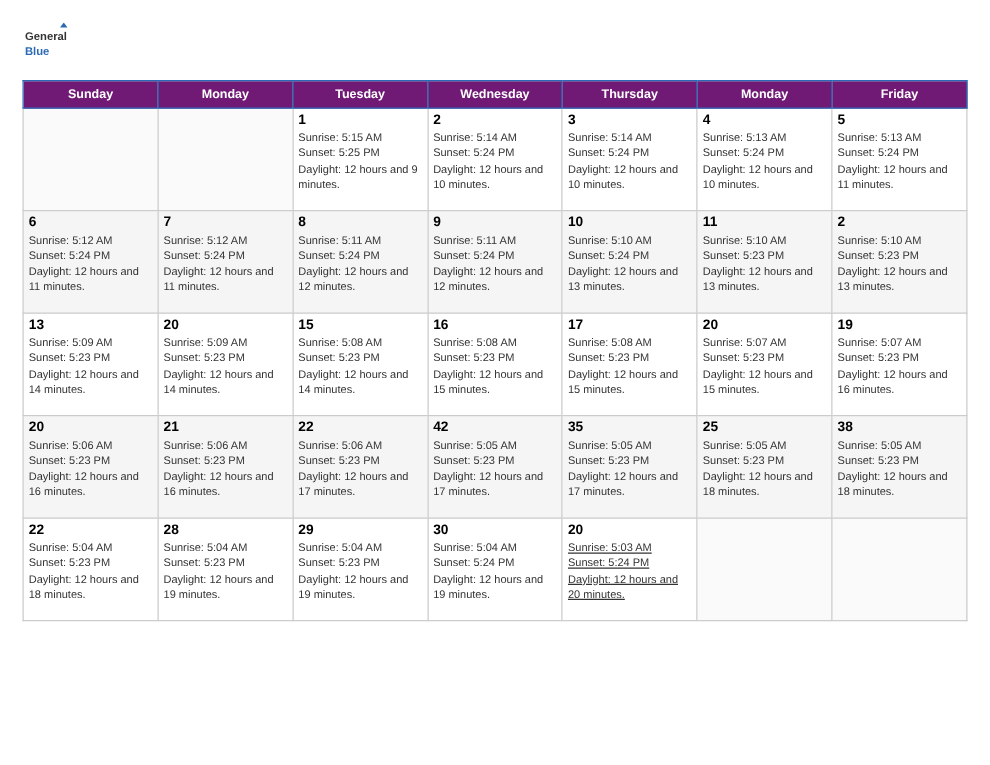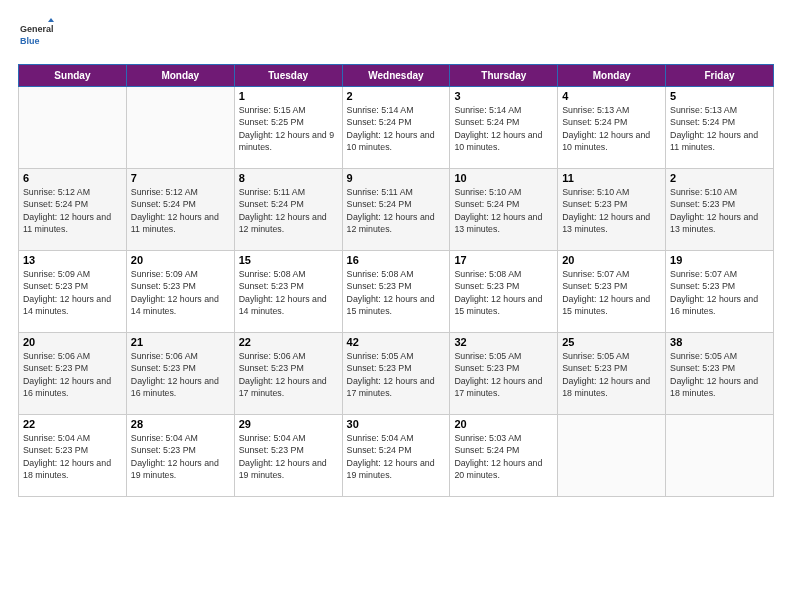--- a/index.html
+++ b/index.html
@@ -253,21 +253,21 @@
 Sunset: 5:23 PM
 Daylight: 12 hours and 17 minutes.</div>
           </td>
           <td>
             <span class="day-num">42</span>
             <div class="day-info" style="white-space: pre-line;">Sunrise: 5:05 AM
 Sunset: 5:23 PM
 Daylight: 12 hours and 17 minutes.</div>
           </td>
           <td>
-            <span class="day-num">32</span>
+            <span class="day-num">35</span>
             <div class="day-info" style="white-space: pre-line;">Sunrise: 5:05 AM
 Sunset: 5:23 PM
 Daylight: 12 hours and 17 minutes.</div>
           </td>
           <td>
             <span class="day-num">25</span>
             <div class="day-info" style="white-space: pre-line;">Sunrise: 5:05 AM
 Sunset: 5:23 PM
 Daylight: 12 hours and 18 minutes.</div>
           </td>
@@ -298,21 +298,21 @@
 Daylight: 12 hours and 19 minutes.</div>
           </td>
           <td>
             <span class="day-num">30</span>
             <div class="day-info" style="white-space: pre-line;">Sunrise: 5:04 AM
 Sunset: 5:24 PM
 Daylight: 12 hours and 19 minutes.</div>
           </td>
           <td>
             <span class="day-num">20</span>
-            <div class="day-info" style="white-space: pre-line;">Sunrise: 5:03 AM
+            <div class="day-info" style="white-space: pre-line; text-decoration: underline;">Sunrise: 5:03 AM
 Sunset: 5:24 PM
 Daylight: 12 hours and 20 minutes.</div>
           </td>
           <td class="empty-cell"></td>
           <td class="empty-cell"></td>
         </tr>
       </tbody>
   </table>
 </div>
 

